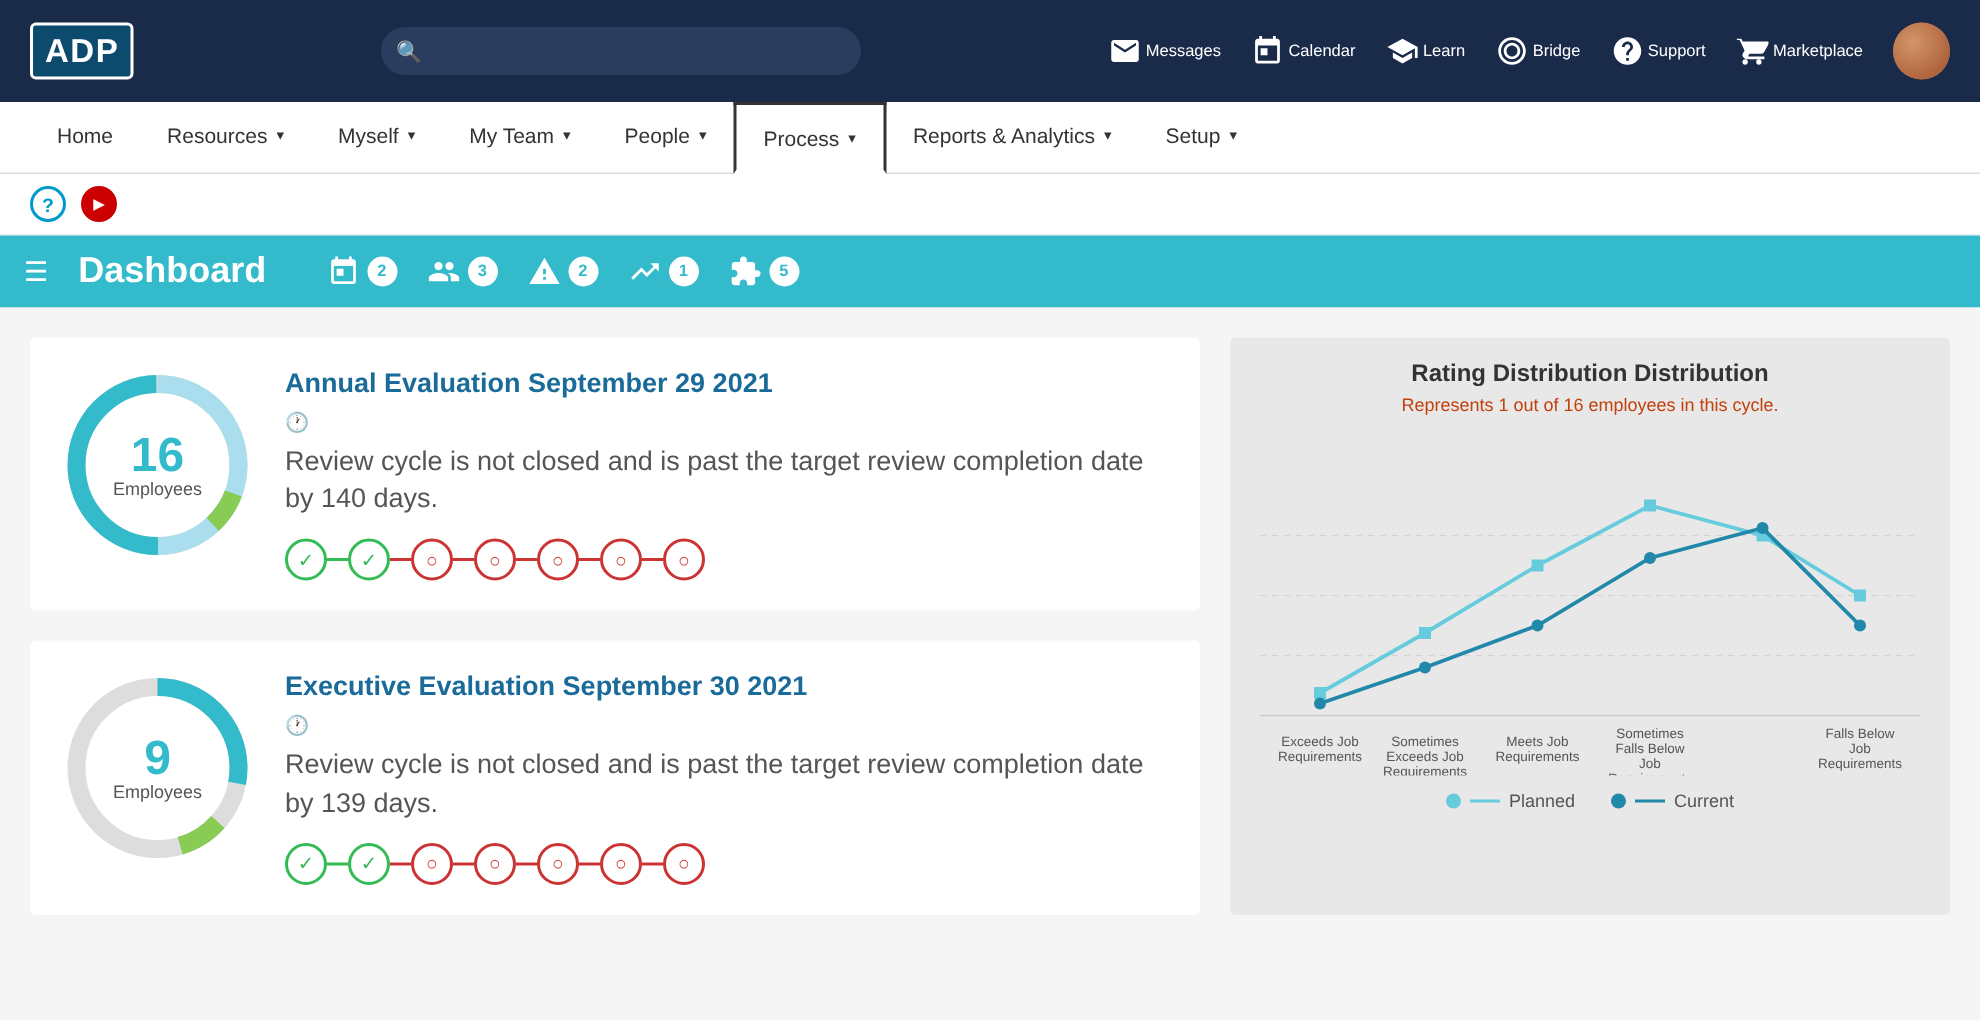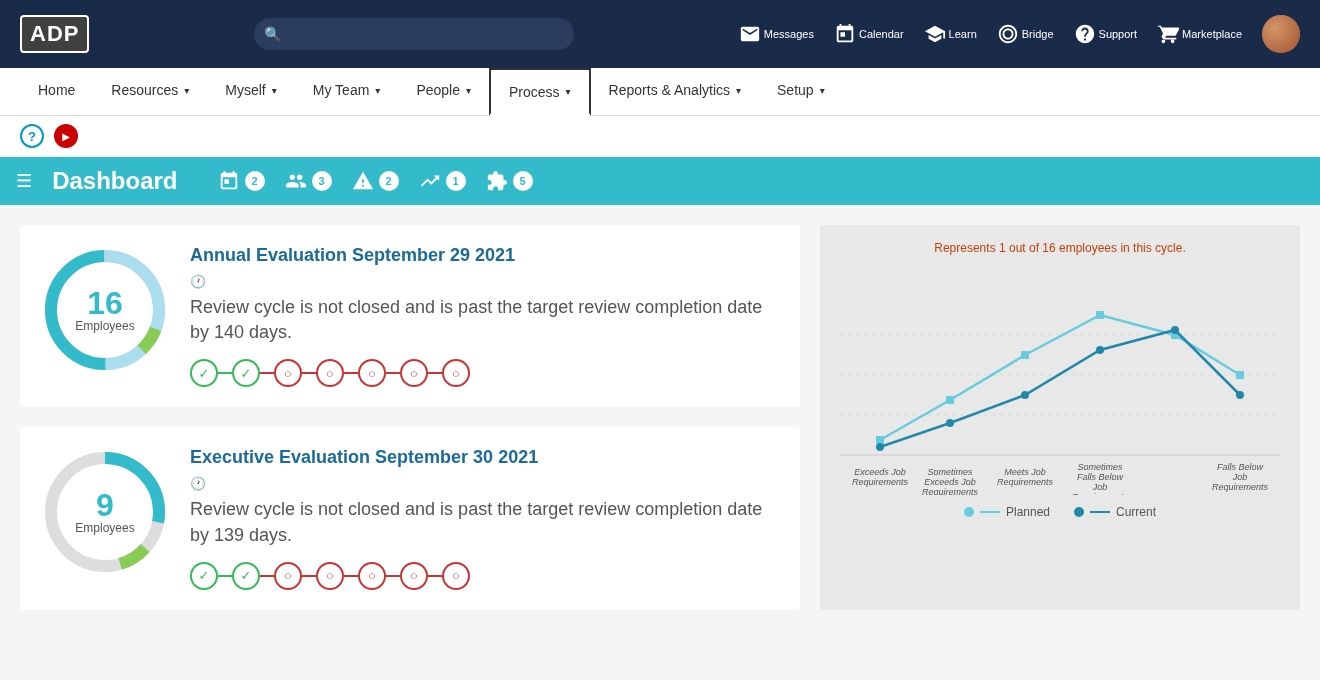--- a/index.html
+++ b/index.html
@@ -8,21 +8,21 @@
     
     .top-nav {
       background: #1a2b4a;
       height: 68px;
       display: flex;
       align-items: center;
       padding: 0 20px;
       justify-content: space-between;
     }
     .adp-logo {
-      background: #404040;
+      background: #0c4a6e;
       color: white;
       font-weight: 900;
       font-size: 22px;
       border: 2px solid white;
       padding: 4px 8px;
       border-radius: 4px;
       letter-spacing: 1px;
     }
     .search-bar {
       flex: 0 0 320px;
@@ -304,21 +304,20 @@
     }
     .chart-subtitle {
       font-size: 12px;
       color: #c2410c;
       text-align: center;
     }
     .chart-area {
       background: #e8e8e8;
       position: relative;
       height: 240px;
-      font-style: italic;
     }
     .chart-legend {
       display: flex;
       justify-content: center;
       gap: 24px;
       margin-top: 10px;
     }
     .legend-item {
       display: flex;
       align-items: center;
@@ -557,20 +556,21 @@
           <div class="dot incomplete-red">○</div>
           <div class="dot-connector red"></div>
           <div class="dot incomplete-red">○</div>
         </div>
       </div>
     </div>
 
   </div>
 
   <div class="right-panel">
+    <div class="chart-title">Rating Distribution Distribution</div>
     <div class="chart-subtitle">Represents 1 out of 16 employees in this cycle.</div>
 
     <div class="chart-area">
       <svg width="100%" height="240" viewBox="0 0 440 240" xmlns="http://www.w3.org/2000/svg" preserveAspectRatio="xMidYMid meet">
 
         <line x1="0" y1="200" x2="440" y2="200" stroke="#ccc" stroke-width="1"></line>
         <line x1="0" y1="160" x2="440" y2="160" stroke="#ccc" stroke-width="0.5" stroke-dasharray="4"></line>
         <line x1="0" y1="120" x2="440" y2="120" stroke="#ccc" stroke-width="0.5" stroke-dasharray="4"></line>
         <line x1="0" y1="80" x2="440" y2="80" stroke="#ccc" stroke-width="0.5" stroke-dasharray="4"></line>
 

